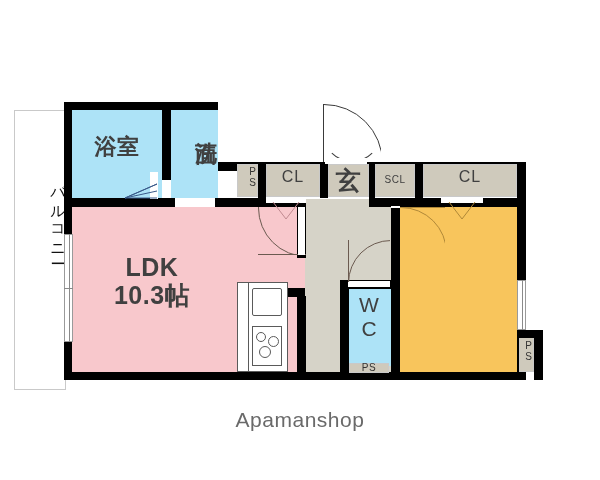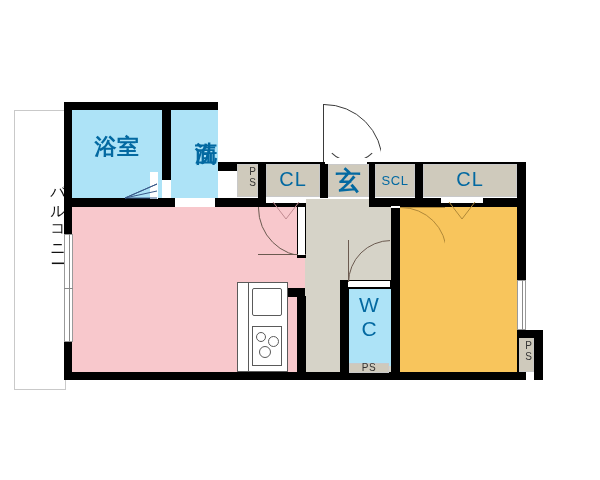--- a/index.html
+++ b/index.html
@@ -30,31 +30,31 @@
   .fill-white  { background: #ffffff; }
 
   
   .wall { background: #000000; }
 
   
   .outline-thin { border: 1px solid #c9c9c9; }
 
   
   .label {
-    color: #0369a1;
+    color: #404040;
     text-align: center;
     line-height: 1.12;
     letter-spacing: 0.5px;
     white-space: nowrap;
     user-select: none;
   }
   .label-lg   { font-size: 25px; font-weight: 700; }
   .label-md   { font-size: 22px; font-weight: 700; }
-  .label-cl   { font-size: 20px; font-weight: 500; letter-spacing: 1px; }
-  .label-scl  { font-size: 13px; font-weight: 500; letter-spacing: 0.5px; }
+  .label-cl   { font-size: 16px; font-weight: 500; letter-spacing: 1px; }
+  .label-scl  { font-size: 10px; font-weight: 500; letter-spacing: 0.5px; }
   .label-ps   { font-size: 10px; font-weight: 500; color: #333; }
   .label-wc   { font-size: 21px; font-weight: 500; letter-spacing: 0px; }
   .label-gen  { font-size: 25px; font-weight: 700; }
 
   
   .vertical {
     writing-mode: vertical-rl;
     text-orientation: upright;
     letter-spacing: 3px;
   }
@@ -261,23 +261,28 @@
   <div class="abs wall" style="left:534px; top:330px; width:9px; height:50px;"></div>
   <div class="abs wall" style="left:517px; top:330px; width:26px; height:8px;"></div>
 
   <div class="abs slider-frame" style="left:517px; top:280px; width:9px; height:50px;"></div>
   <div class="abs slider-line" style="left:522px; top:280px; width:1px; height:50px;"></div>
 
   <div class="abs label label-md" style="left:72px; top:135px; width:90px;">浴室</div>
 
   <div class="abs label vertical" style="left:171px; top:124px; width:47px; font-size:22px; font-weight:700;">洗面</div>
 
+  <div class="abs stack" style="left:72px; top:250px; width:160px; height:62px;">
+    <div class="label label-lg">LDK</div>
+    <div class="label label-lg">10.3帖</div>
+  </div>
 
   <div class="abs stack" style="left:405px; top:250px; width:110px; height:62px;">
   </div>
 
   <div class="abs stack" style="left:349px; top:288px; width:40px; height:58px;">
     <div class="label label-wc">W</div>
     <div class="label label-wc">C</div>
   </div>
 
+  <div class="abs watermark" style="left:0px; top:408px; width:600px;">Apamanshop</div>
 
 </div>
 
 </body></html>

